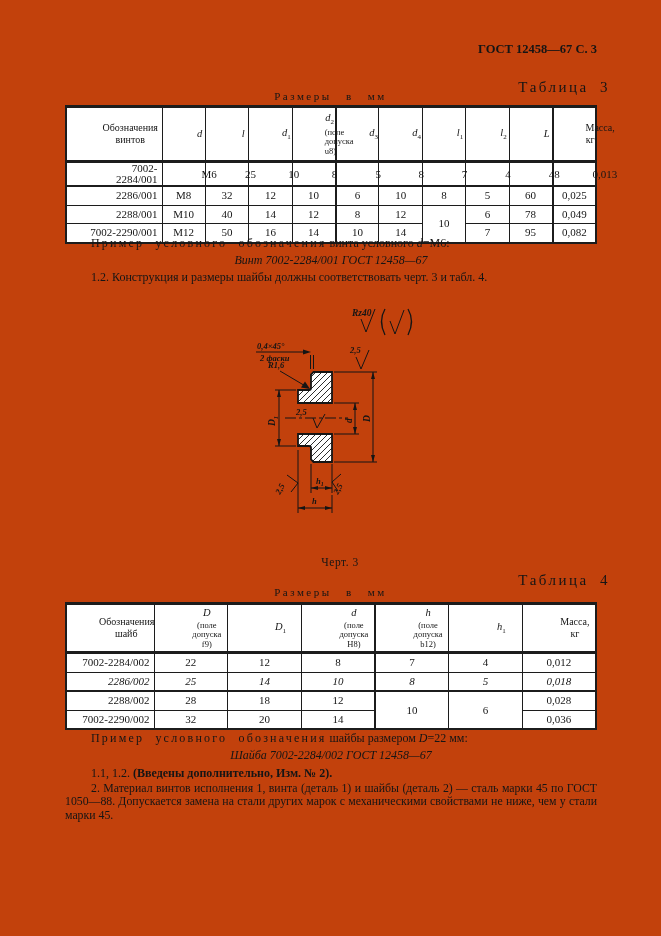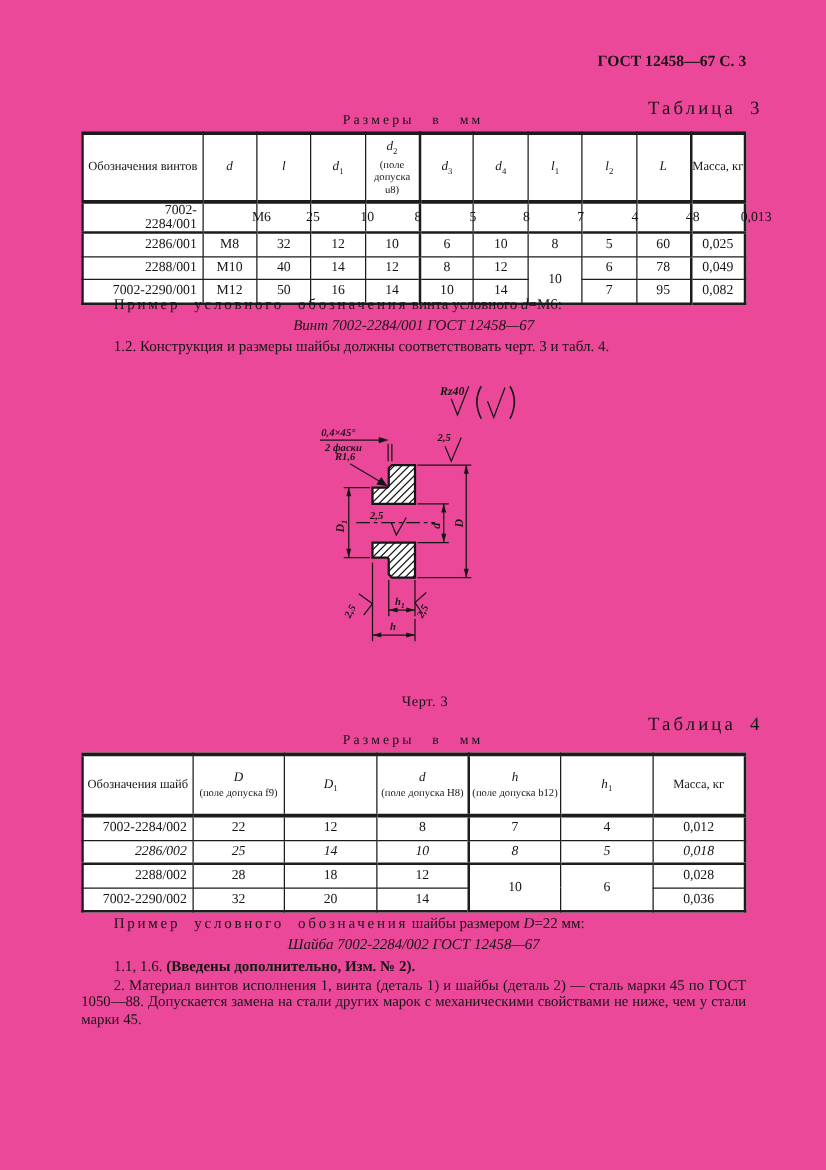--- a/index.html
+++ b/index.html
@@ -1,28 +1,28 @@
 <!DOCTYPE html>
 <html><head>
 <meta charset="utf-8">
 <style>
   html,body{margin:0;padding:0;background:#fff;}
-  .page{position:relative;width:661px;height:936px;background:#ec4899;overflow:hidden;
+  .page{position:relative;width:661px;height:936px;background:#c2410c;overflow:hidden;
         font-family:"Liberation Serif","DejaVu Serif",serif;color:#151515;}
   .abs{position:absolute;}
   .hdr{top:42px;right:64px;font-weight:bold;font-size:12.5px;}
   .tcap{right:51px;font-size:15px;letter-spacing:2.5px;word-spacing:5px;}
   .cap3{top:79px;} .cap4{top:572px;}
   .units{left:0;width:661px;text-align:center;font-size:11px;letter-spacing:2.5px;word-spacing:9px;}
   .units3{top:90px;} .units4{top:586px;}
 
   table.gt{position:absolute;left:65px;border-collapse:collapse;table-layout:fixed;width:532px;
            background:#fff;border:2px solid #1c1c1c;border-top:3px solid #1c1c1c;}
   .gt th,.gt td{border:1px solid #1c1c1c;text-align:center;vertical-align:middle;padding:0;font-weight:normal;}
-  .gt thead th{border-bottom:3px solid #1c1c1c;font-size:10px;line-height:1.25;}
+  .gt thead th{border-bottom:3px solid #1c1c1c;font-size:10px;line-height:1.25;padding-left:32px;}
   .gt td{font-size:11px;height:17.5px;line-height:1;}
   .gt i{font-size:10.5px;}
   sub{font-size:7px;}
   td.des{text-align:right;padding-right:4px;}
   .hnote{font-size:8.5px;line-height:1.15;margin-top:1px;}
   .bl2{border-left-width:2px !important;}
   tr.bb2 td{border-bottom-width:2.5px;font-style:italic;}
   tr.bb1 td{border-bottom-width:2px;padding-left:39px;}
   #t3{top:105px;} #t3 thead th{height:52px;}
   #t4{top:602px;} #t4 thead th{height:46px;}
@@ -357,18 +357,18 @@
     </tbody>
   </table>
 
   <div class="abs bodyline ex4">
     <span class="ls">Пример условного обозначения</span>
     <span>шайбы размером</span>
     <i>D</i><span>=22 мм:</span>
   </div>
   <div class="abs bodyline desig desig4">Шайба 7002-2284/002 ГОСТ 12458—67</div>
   <div class="abs bodyline c11">
-    <span>1.1, 1.6.</span>
+    <span>1.1, 1.2.</span>
     <b>(Введены дополнительно, Изм. № 2).</b>
   </div>
   <div class="abs bodyline c2">2. Материал винтов исполнения 1, винта (деталь 1) и шайбы (деталь 2) — сталь марки 45 по ГОСТ 1050—88. Допускается замена на стали других марок с механическими свойствами не ниже, чем у стали марки 45.</div>
 
 </div>
 
 </body></html>

